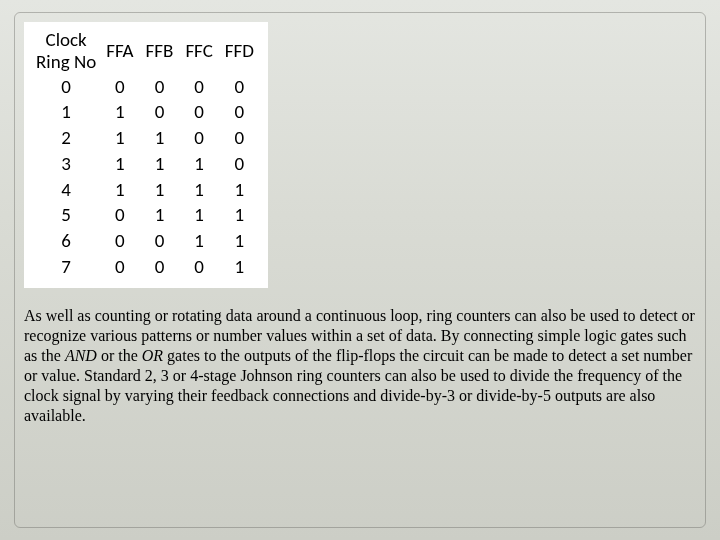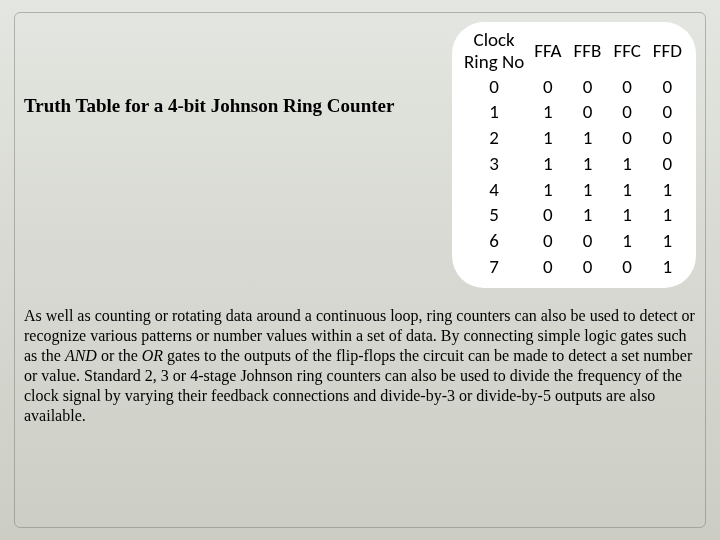--- a/index.html
+++ b/index.html
@@ -46,21 +46,20 @@
     font-family: "Times New Roman", Times, serif;
     font-size: 19px;
     font-weight: bold;
     color: #000;
     line-height: 1.25;
   }
   .table-wrap {
     flex: 0 0 auto;
     background: #ffffff;
     padding: 6px 8px 8px 8px;
-    border-radius: 32px;
   }
   table.truth {
     border-collapse: collapse;
     font-family: Calibri, Arial, sans-serif;
     color: #000;
   }
   table.truth th {
     font-weight: normal;
     font-size: 19px;
     text-align: center;
@@ -88,21 +87,20 @@
 </style>
 </head>
 <body>
 
 <div class="slide-bg">
   <div class="inner-border"></div>
   <div class="content">
 
     <div class="top-area">
 
-      <div class="left-title">Truth Table for a 4-bit Johnson Ring Counter</div>
 
       <div class="table-wrap">
         <table class="truth">
           <thead>
             <tr>
               <th class="clkhead">
                 <span>Clock</span><br>
                 <span>Ring No</span>
               </th>
               <th>FFA</th>

